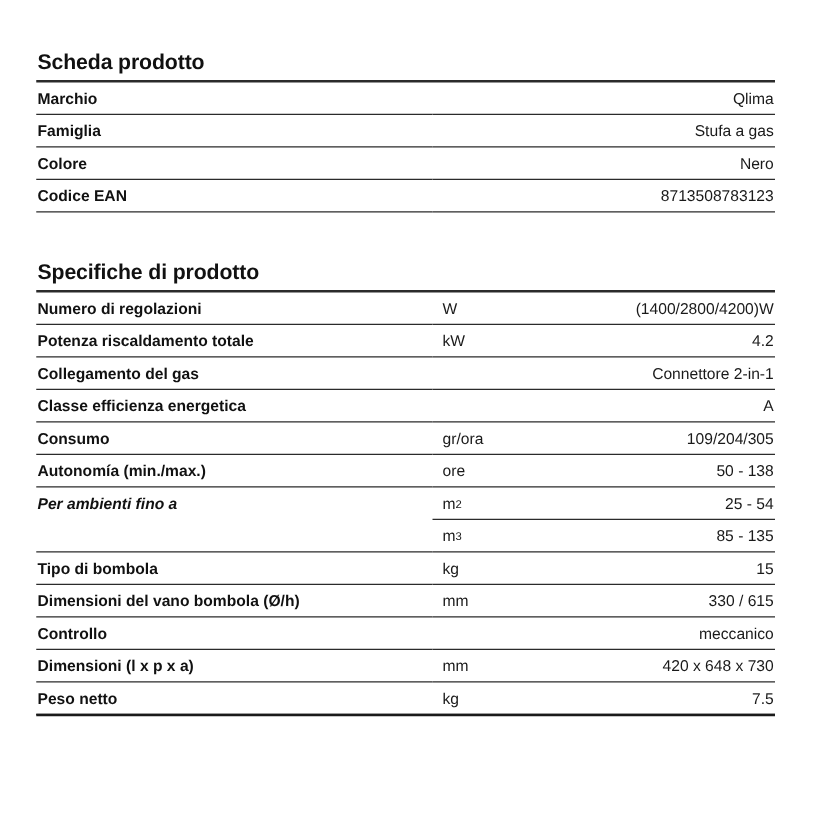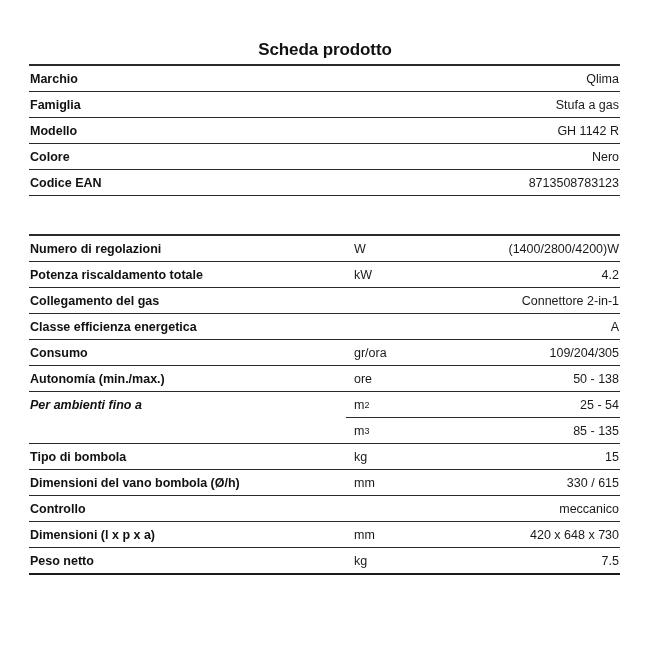--- a/index.html
+++ b/index.html
@@ -19,21 +19,20 @@
     position: relative;
     width: 650px;
     height: 650px;
     box-sizing: border-box;
     padding: 40px 30px 0 29px;
   }
 
   
   .section {
     width: 591px;
-    text-align: center;
   }
   .section + .section {
     margin-top: 38px;
   }
 
   .section-title {
     font-size: 17px;
     font-weight: bold;
     letter-spacing: -0.1px;
     color: #111111;
@@ -148,46 +147,39 @@
             <tr>
               <td class="c-label">
                 <div class="cell-inner">Famiglia</div>
               </td>
               <td class="c-value">
                 <div class="cell-inner">Stufa a gas</div>
               </td>
             </tr>
             <tr>
               <td class="c-label">
-                <div class="cell-inner">Modello</div>
-              </td>
-              <td class="c-value">
-                <div class="cell-inner">GH 1142 R</div>
-              </td>
-            </tr>
-            <tr>
-              <td class="c-label">
                 <div class="cell-inner">Colore</div>
               </td>
               <td class="c-value">
                 <div class="cell-inner">Nero</div>
               </td>
             </tr>
             <tr>
               <td class="c-label">
                 <div class="cell-inner">Codice EAN</div>
               </td>
               <td class="c-value">
                 <div class="cell-inner">8713508783123</div>
               </td>
             </tr>
           </tbody>
         </table>
       </div>
       <div class="section">
+        <div class="section-title">Specifiche di prodotto</div>
         <div class="section-rule"></div>
         <table class="spec">
           <tbody>
             <tr>
               <td class="c-label">
                 <div class="cell-inner">Numero di regolazioni</div>
               </td>
               <td class="c-unit">
                 <div class="cell-inner">W</div>
               </td>

